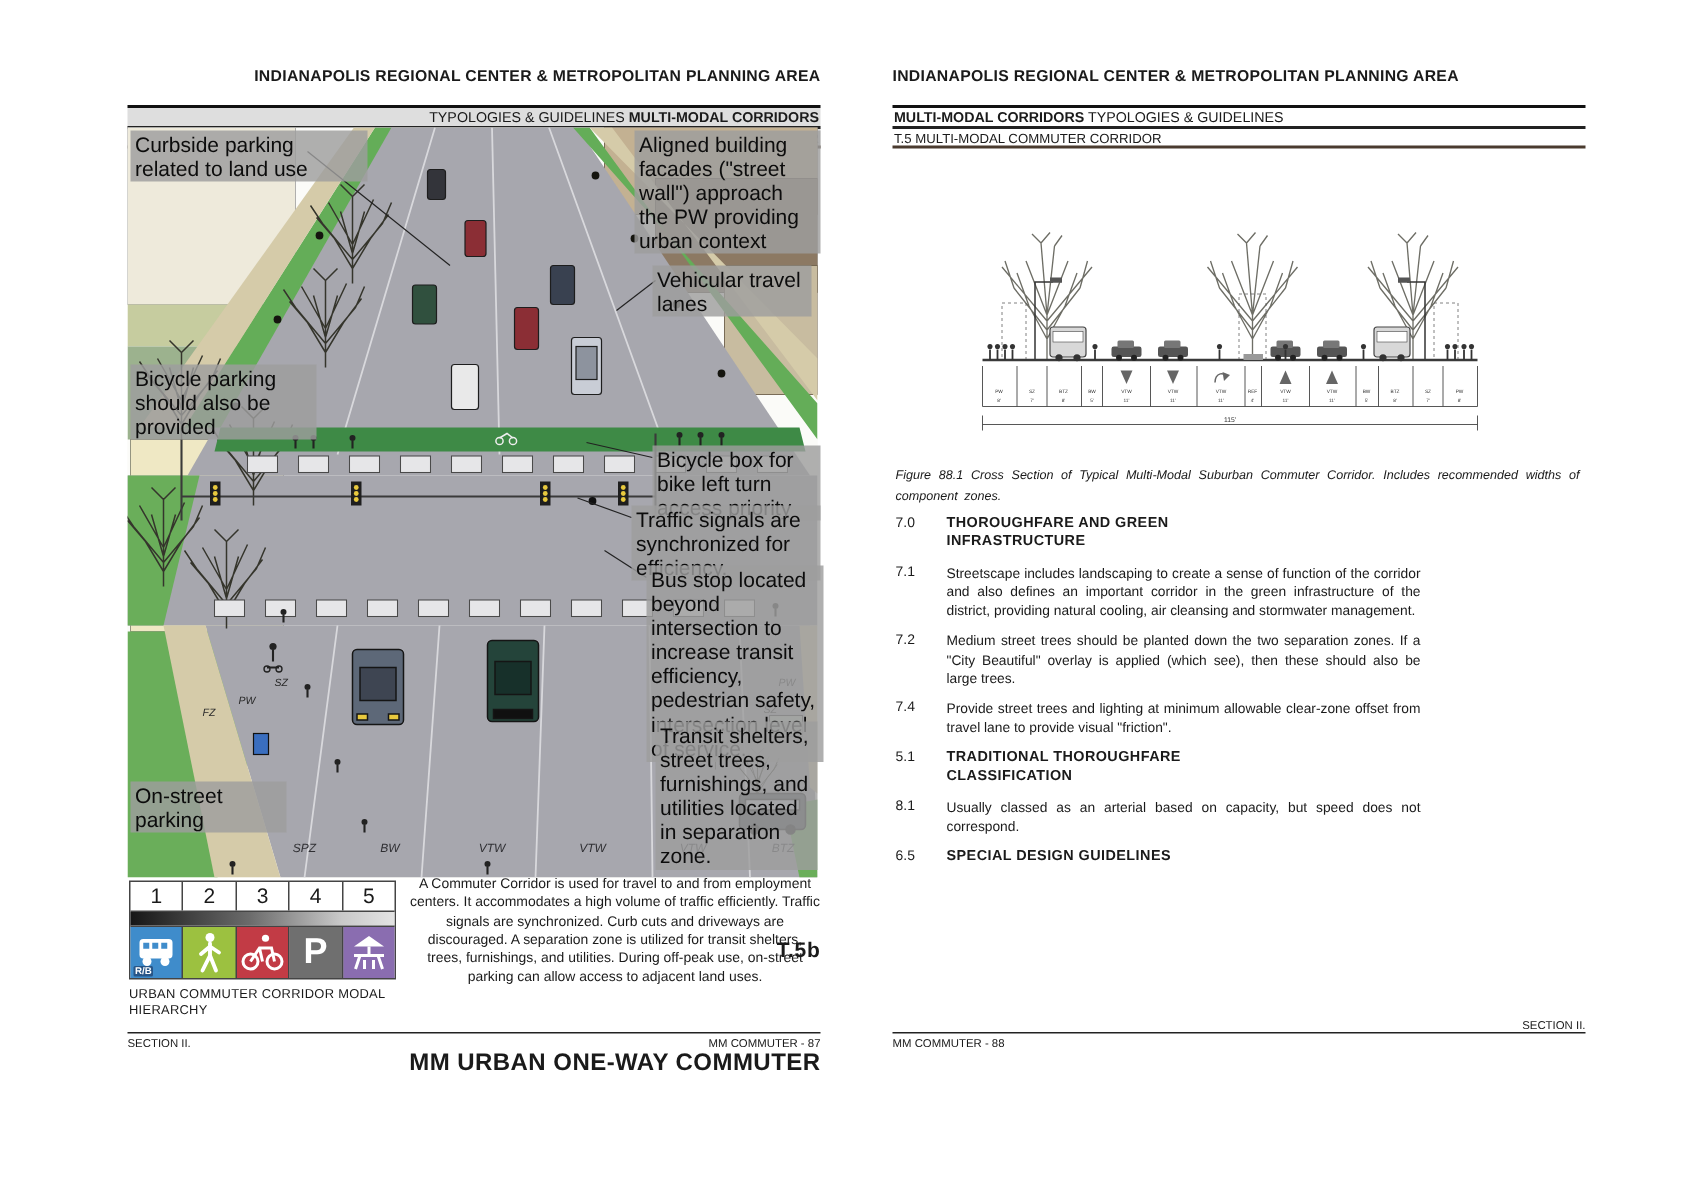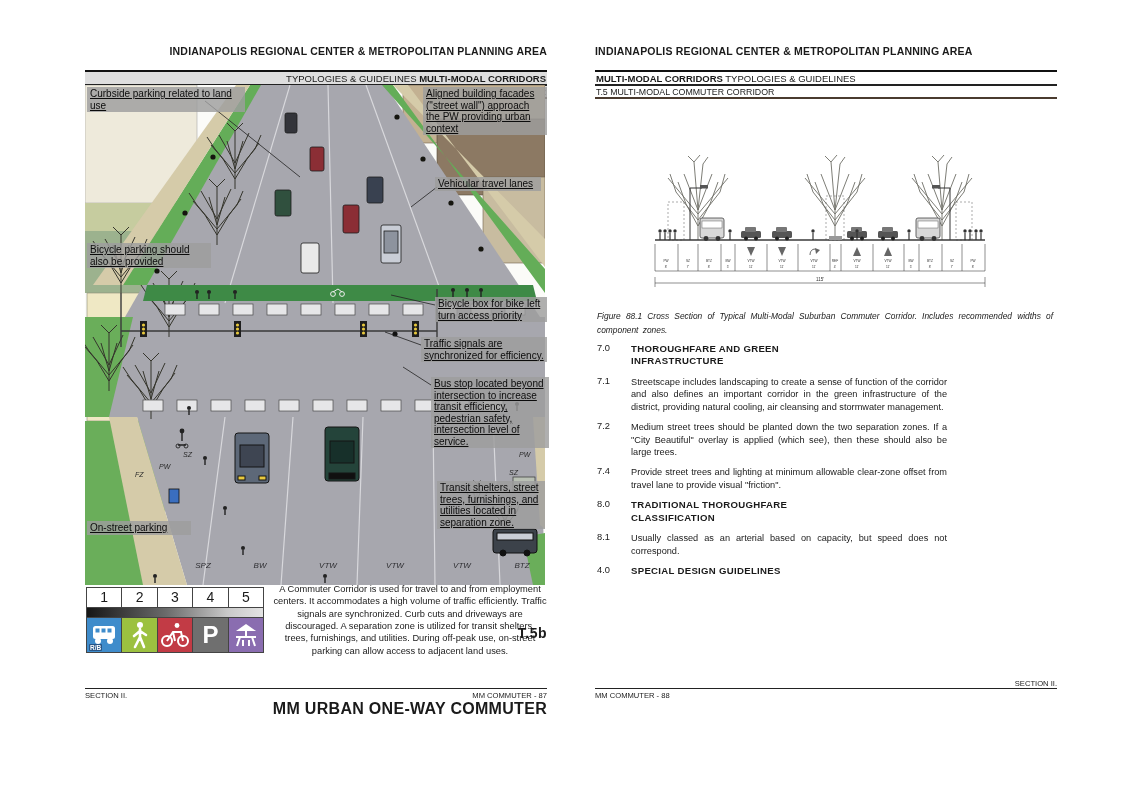--- a/index.html
+++ b/index.html
@@ -16,21 +16,21 @@
   .hdr2{font-size:9.5px;padding:1px 1px 0 1px;border-bottom:2px solid #222;}
   .hdr3{font-size:8.8px;padding:1px 1px 0 1px;border-bottom:2px solid #4a3b2f;}
   .hdr .b{font-weight:bold;}
   #page-left .hdr{text-align:right;}
   #page-left .hdr2,#page-left .hdr3{background:#dedede;}
   #page-right .hdr{text-align:left;}
 
   
   .illustration{position:absolute;top:40px;left:0;width:460px;height:500px;background:#fbfbf8;}
   .co{position:absolute;background:rgba(158,158,158,.82);color:#0c0c0c;
-      font-size:10px;line-height:1.15;padding:1px 3px;text-decoration:underline;}
+      font-size:14px;line-height:1.15;padding:1px 3px;}
   
   .modal-table{position:absolute;top:542px;left:1px;width:176px;border:1px solid #444;}
   .mt-row{display:flex;}
   .mt-num{flex:1;border-right:1px solid #444;text-align:center;font-size:14px;
           font-weight:300;height:19px;line-height:19px;}
   .mt-num:last-child{border-right:none;}
   .mt-grad{height:9px;border-top:1px solid #444;border-bottom:1px solid #444;
            background:linear-gradient(90deg,#161616 0%,#6b6b6b 45%,#c9c9c9 80%,#e3e3e3 100%);}
   .tile{flex:1;height:34px;border-right:1px solid #444;position:relative;
         display:flex;align-items:center;justify-content:center;}
@@ -328,20 +328,21 @@
         <span class="pglyph">P</span>
       </div>
       <div class="tile tile-plaza">
         <svg width="28" height="26" viewBox="0 0 28 26">
           <path d="M14,2 L4,9 L24,9 Z" fill="#fff"></path>
           <path d="M14,9 L14,15 M4,15 L24,15 M8,15 L5,24 M20,15 L23,24 M11,18 L11,24 M17,18 L17,24" stroke="#fff" stroke-width="2" fill="none"></path>
         </svg>
       </div>
     </div>
   </div>
+  <div class="mt-caption">URBAN COMMUTER CORRIDOR MODAL HIERARCHY</div>
 
   <div class="descr">A Commuter Corridor is used for travel to and from employment centers.  It accommodates a high volume of traffic efficiently.  Traffic signals are synchronized.  Curb cuts and driveways are discouraged.  A separation zone is utilized for transit shelters, trees, furnishings, and utilities.  During off-peak use, on-street parking can allow access to adjacent land uses.</div>
   <div class="tcode">T.5b</div>
   <div class="ttitle">MM URBAN ONE-WAY COMMUTER</div>
 
   <div class="footer">
     <span class="f-left">SECTION II.</span>
     <span class="f-right">MM COMMUTER - 87</span>
   </div>
 </div>
@@ -508,33 +509,33 @@
           <div class="sec-body">Medium street trees should be planted down the two separation zones.  If a "City Beautiful" overlay is applied (which see), then these should also be large trees.</div>
         </div>
     </div>
     <div class="sec">
       <div class="sec-num">7.4</div>
       <div class="sec-txt">
           <div class="sec-body">Provide street trees and lighting at minimum allowable clear-zone offset from travel lane to provide visual "friction".</div>
         </div>
     </div>
     <div class="sec">
-      <div class="sec-num">8.0</div>
+      <div class="sec-num">5.1</div>
       <div class="sec-txt">
           <div class="sec-title">TRADITIONAL THOROUGHFARE CLASSIFICATION</div>
         </div>
     </div>
     <div class="sec">
       <div class="sec-num">8.1</div>
       <div class="sec-txt">
           <div class="sec-body">Usually classed as an arterial based on capacity, but speed does not correspond.</div>
         </div>
     </div>
     <div class="sec">
-      <div class="sec-num">4.0</div>
+      <div class="sec-num">6.5</div>
       <div class="sec-txt">
           <div class="sec-title">SPECIAL DESIGN GUIDELINES</div>
         </div>
     </div>
   </div>
 
   <div class="footer">
     <span class="f-left">MM COMMUTER - 88</span>
     <span class="f-right">SECTION II.</span>
   </div>

